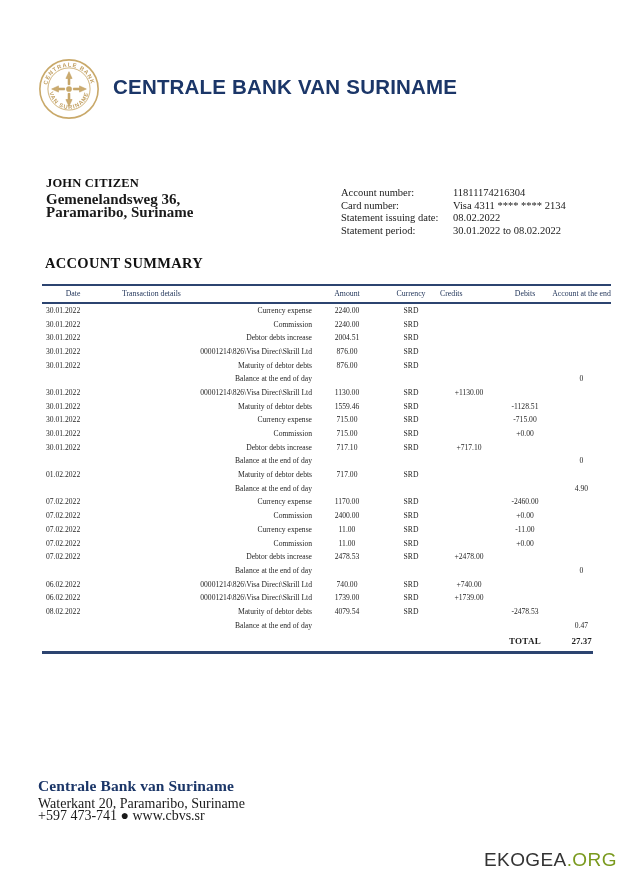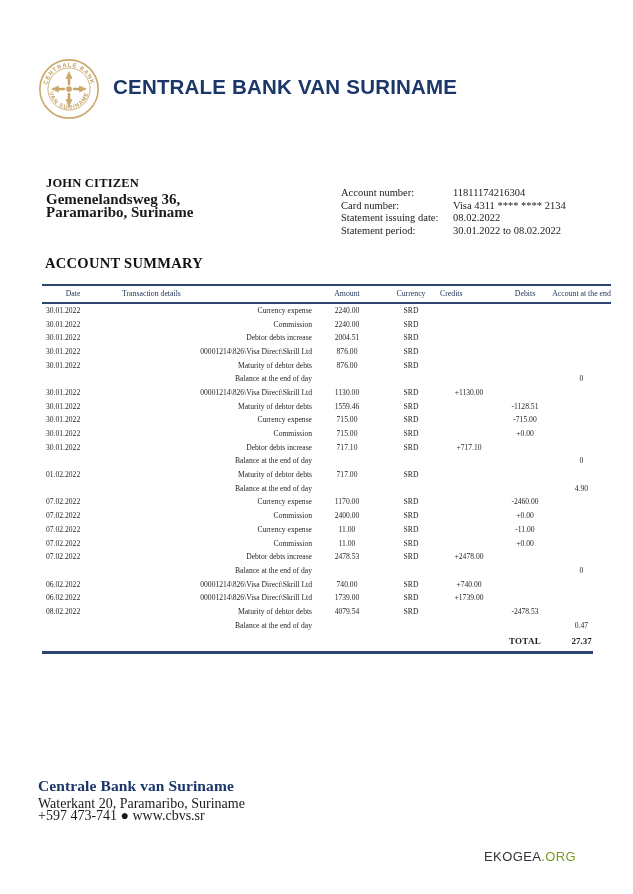--- a/index.html
+++ b/index.html
@@ -186,21 +186,21 @@
     line-height: 12.4px;
     color: #1a1a1a;
   }
 
   
   .watermark {
     position: absolute;
     left: 484px;
     top: 849px;
     font-family: "Liberation Sans", sans-serif;
-    font-size: 13px;
+    font-size: 19px;
     letter-spacing: 0.4px;
     white-space: nowrap;
   }
   .wm-dark { color: #333333; }
   .wm-green { color: #7a9a1e; }
 </style>
 </head>
 <body>
 
 <div class="page">

